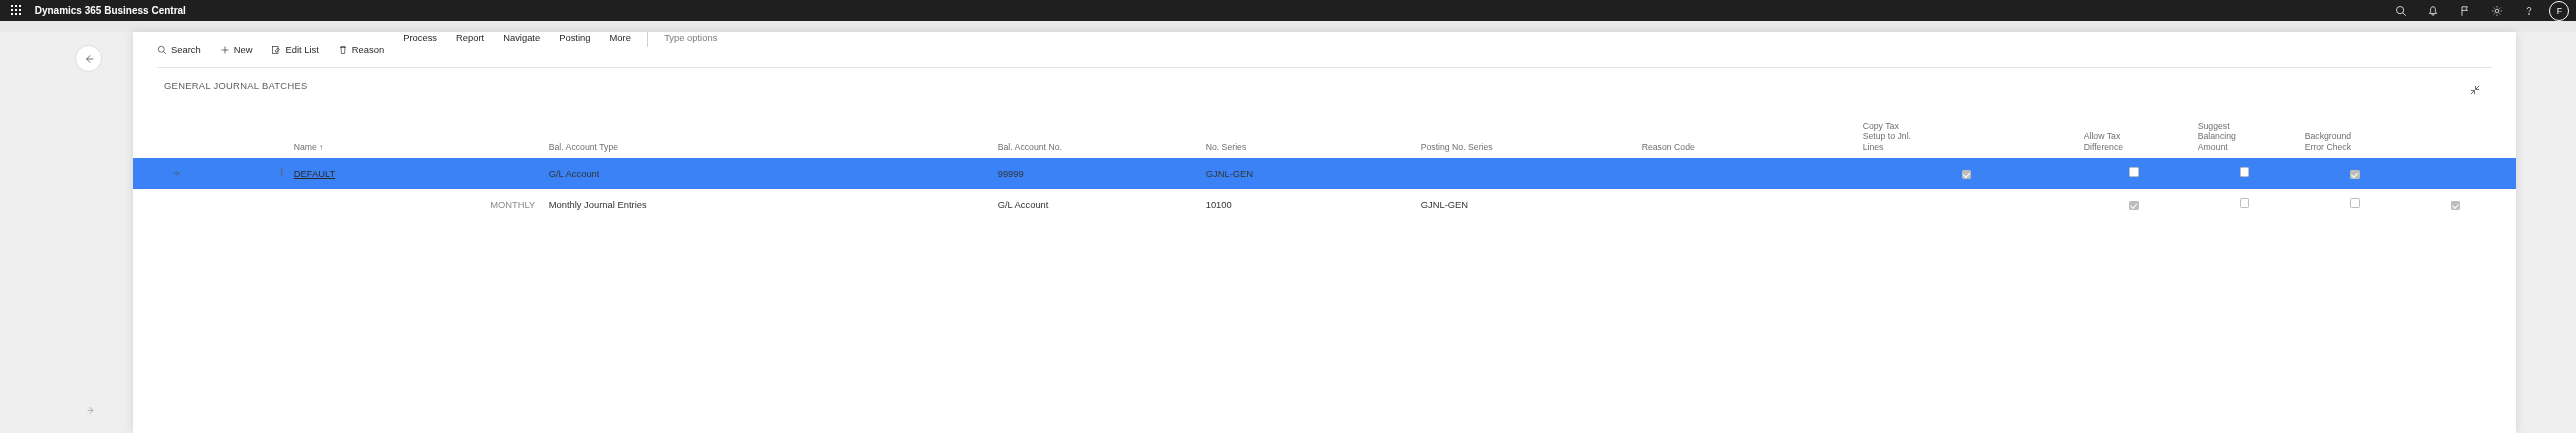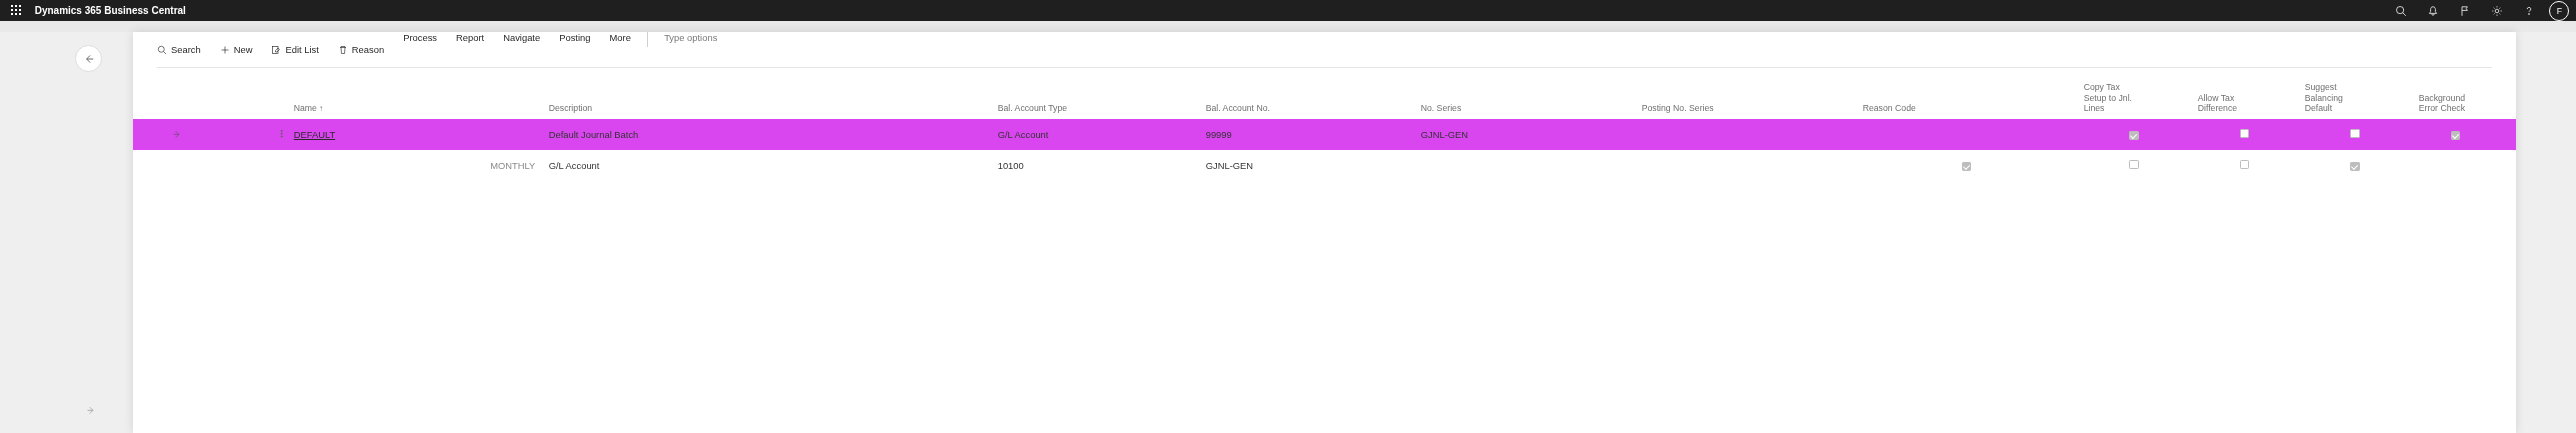--- a/index.html
+++ b/index.html
@@ -172,21 +172,21 @@
   .thead .th.sort::after{
     content: " \2191";
     font-size: 8px;
   }
   .thead .th.multi { white-space: pre-line; }
 
   .trow {
     height: 31px;
     position: relative;
   }
-  .trow.selected { background: #d946ef; }
+  .trow.selected { background: #3b82f6; }
   .trow .cell { padding: 0 6.7px; color: #333; }
   .trow .cell.name { color: #2a2a2a; }
   .trow.selected .cell.name span { text-decoration: underline; }
   .trow.nonsel .cell.name { color: #8a8a8a; text-align: right; }
   .row-arrow {
     display: flex; align-items: center; justify-content: flex-start;
     padding-left: 39px;
     gap: 94px;
   }
   .row-arrow svg { stroke: #555; fill: none; stroke-width: 1.2; }
@@ -315,59 +315,69 @@
     </div>
     <div class="tbtext">Process</div>
     <div class="tbtext">Report</div>
     <div class="tbtext">Navigate</div>
     <div class="tbtext">Posting</div>
     <div class="tbtext">More</div>
     <div class="divider"></div>
     <div class="more">Type options</div>
   </div>
 
+  <div class="page-title-row">
+    <div class="page-title">GENERAL JOURNAL BATCHES</div>
+    <div class="spacer"></div>
+    <div class="collapse-btn">
+      <svg width="12" height="12" viewBox="0 0 20 20">
+        <path d="M3 17l6-6"></path>
+          <path d="M9 17v-6H3"></path>
+        <path d="M17 3l-6 6"></path>
+          <path d="M11 3v6h6"></path>
+      </svg>
+    </div>
+  </div>
 
   <div class="table-wrap">
     <div class="thead">
       <div></div>
       <div class="th sort">Name</div>
-      <div class="th">Description</div>
       <div class="th">Bal. Account Type</div>
       <div class="th">Bal. Account No.</div>
       <div class="th">No. Series</div>
       <div class="th">Posting No. Series</div>
       <div class="th">Reason Code</div>
       <div class="th multi">Copy Tax
 Setup to Jnl.
 Lines</div>
       <div class="th multi">Allow Tax
 Difference</div>
       <div class="th multi">Suggest
 Balancing
-Default</div>
+Amount</div>
       <div class="th multi">Background
 Error Check</div>
     </div>
 
     <div class="trow selected">
       <div class="row-arrow">
         <svg width="10.7" height="10.7" viewBox="0 0 20 20">
             <path d="M7 4l6 6-6 6"></path>
             <line x1="3" y1="10" x2="13" y2="10"></line>
           </svg>
         <span class="row-menu">
           <svg width="9.4" height="9.4" viewBox="0 0 20 20">
               <circle cx="10" cy="4" r="1.4"></circle>
               <circle cx="10" cy="10" r="1.4"></circle>
               <circle cx="10" cy="16" r="1.4"></circle>
             </svg>
         </span>
       </div>
       <div class="cell name"><span>DEFAULT</span></div>
-      <div class="cell">Default Journal Batch</div>
       <div class="cell">G/L Account</div>
       <div class="cell">99999</div>
       <div class="cell">GJNL-GEN</div>
       <div class="cell"></div>
       <div class="cell"></div>
       <div class="cell chkcell"><span class="chk checked"></span></div>
       <div class="cell chkcell"><span class="chk"></span></div>
       <div class="cell chkcell"><span class="chk"></span></div>
       <div class="cell chkcell"><span class="chk checked"></span></div>
     </div>
@@ -377,20 +387,21 @@
         <span></span>
         <span class="row-menu">
           <svg width="9.4" height="9.4" viewBox="0 0 20 20">
               <circle cx="10" cy="4" r="1.4"></circle>
               <circle cx="10" cy="10" r="1.4"></circle>
               <circle cx="10" cy="16" r="1.4"></circle>
             </svg>
         </span>
       </div>
       <div class="cell name"><span>MONTHLY</span></div>
+      <div class="cell">Monthly Journal Entries</div>
       <div class="cell">G/L Account</div>
       <div class="cell">10100</div>
       <div class="cell">GJNL-GEN</div>
       <div class="cell"></div>
       <div class="cell"></div>
       <div class="cell chkcell"><span class="chk checked"></span></div>
       <div class="cell chkcell"><span class="chk"></span></div>
       <div class="cell chkcell"><span class="chk"></span></div>
       <div class="cell chkcell"><span class="chk checked"></span></div>
     </div>

